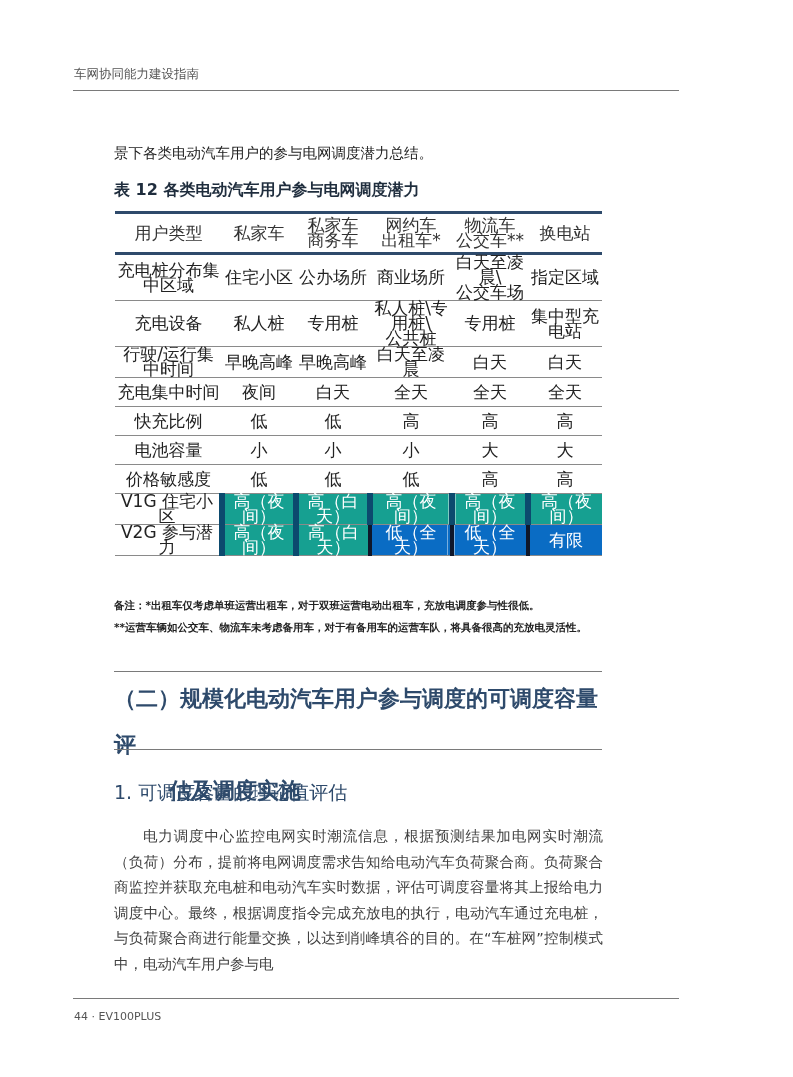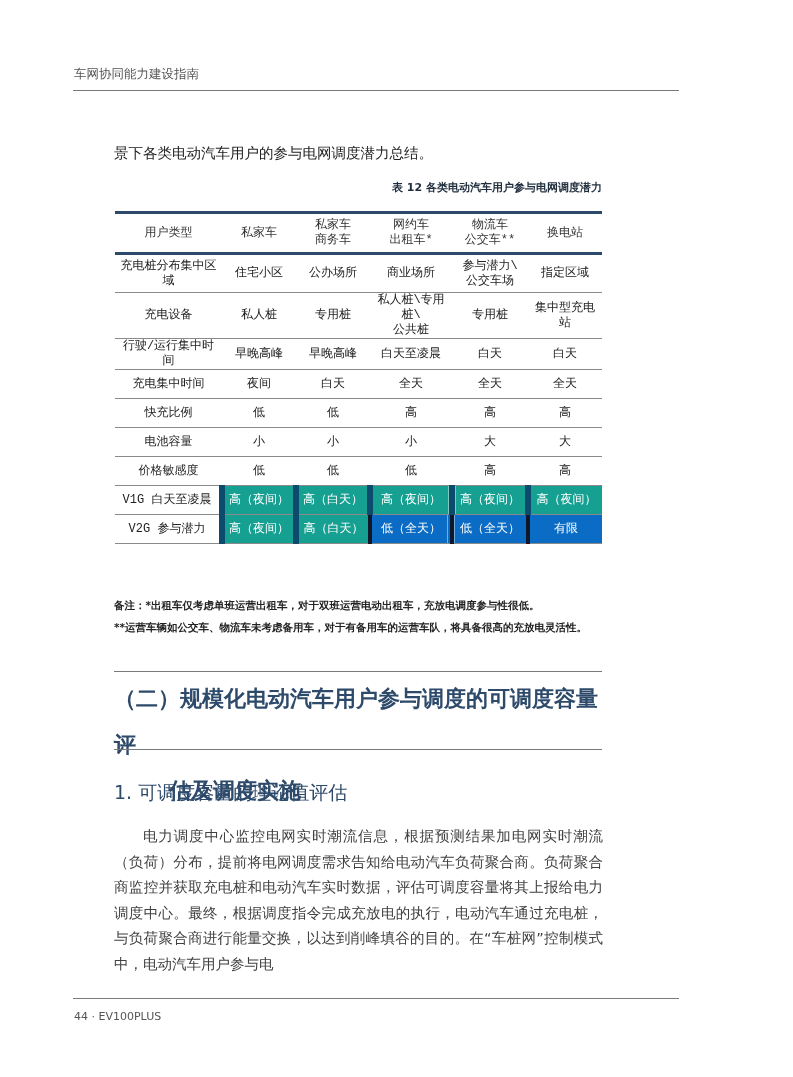--- a/index.html
+++ b/index.html
@@ -1,24 +1,24 @@
 <!DOCTYPE html>
 <html><head>
 <meta charset="utf-8">
 <style>
   html, body { margin: 0; padding: 0; background: #ffffff; }
   body { width: 793px; height: 1077px; position: relative; overflow: hidden;
          font-family: "DejaVu Sans", "Liberation Sans", sans-serif; color: #222; }
   .running-header { position: absolute; left: 74px; top: 66px; font-size: 12.5px; color: #555; }
   .header-rule { position: absolute; left: 73px; top: 90px; width: 606px; height: 1px; background: #7a7a7a; }
   .lead-text { position: absolute; left: 114px; top: 144px; font-size: 14.5px; color: #222; }
-  .table-caption { position: absolute; left: 114px; top: 180px; width: 488px; text-align: right;
-                   font-size: 11px; font-weight: bold; color: #1f2d3d; }
+  .table-caption { position: absolute; left: 114px; top: 180px; width: 488px; text-align: left;
+                   font-size: 16px; font-weight: bold; color: #1f2d3d; }
   table.potential { position: absolute; left: 115px; top: 211px; width: 487px; border-collapse: collapse;
-                    font-size: 12px; color: #222; table-layout: fixed; font-family: Liberation Mono, monospace; }
+                    font-size: 17px; color: #222; table-layout: fixed; }
   table.potential th, table.potential td { text-align: center; vertical-align: middle; padding: 0 2px; line-height: 15px; }
   table.potential thead tr { height: 41px; }
   table.potential thead { border-top: 3px solid #2e4a6b; border-bottom: 3px solid #2e4a6b; }
   table.potential thead th { font-weight: normal; color: #333; }
   table.potential tbody tr { border-bottom: 1.5px solid #8a8a8a; }
   table.potential tbody tr.tall { height: 39px; }
   table.potential tbody tr.short { height: 29px; }
   table.potential td.teal { background: #16a091; color: #ffffff; border-left: 6px solid #0c4a6e; }
   table.potential td.blue { background: #0a6cc4; color: #ffffff; border-left: 4px solid #0f172a; }
   table.potential td.split { position: relative; }
@@ -63,21 +63,21 @@
       <th><span>物流车</span><br><span>公交车**</span></th>
       <th><span>换电站</span></th>
     </tr>
   </thead>
   <tbody>
     <tr class="tall">
       <td>充电桩分布集中区域</td>
       <td><span>住宅小区</span></td>
       <td><span>公办场所</span></td>
       <td><span>商业场所</span></td>
-      <td><span>参与潜力\</span><br><span>公交车场</span></td>
+      <td><span>白天至凌晨\</span><br><span>公交车场</span></td>
       <td><span>指定区域</span></td>
     </tr>
     <tr class="tall">
       <td>充电设备</td>
       <td><span>私人桩</span></td>
       <td><span>专用桩</span></td>
       <td><span>私人桩\专用桩\</span><br><span>公共桩</span></td>
       <td><span>专用桩</span></td>
       <td><span>集中型充电站</span></td>
     </tr>
@@ -115,21 +115,21 @@
     </tr>
     <tr class="short">
       <td>价格敏感度</td>
       <td>低</td>
       <td>低</td>
       <td>低</td>
       <td>高</td>
       <td>高</td>
     </tr>
     <tr class="short">
-      <td>V1G 白天至凌晨</td>
+      <td>V1G 住宅小区</td>
       <td class="teal">高（夜间）</td>
       <td class="teal">高（白天）</td>
       <td class="teal">高（夜间）</td>
       <td class="teal split">高（夜间）</td>
       <td class="teal">高（夜间）</td>
     </tr>
     <tr class="short">
       <td>V2G 参与潜力</td>
       <td class="teal">高（夜间）</td>
       <td class="teal">高（白天）</td>

